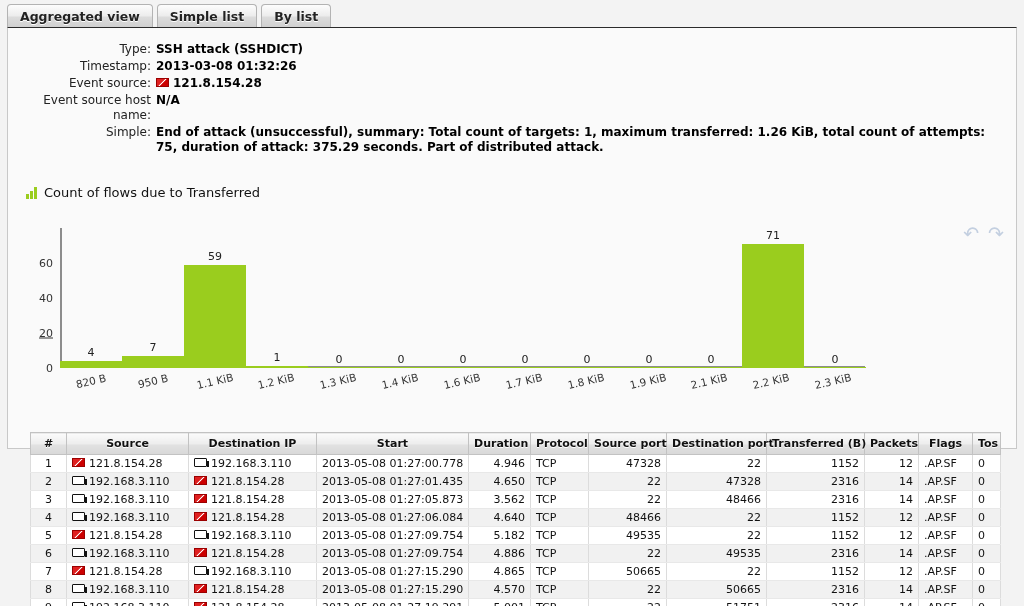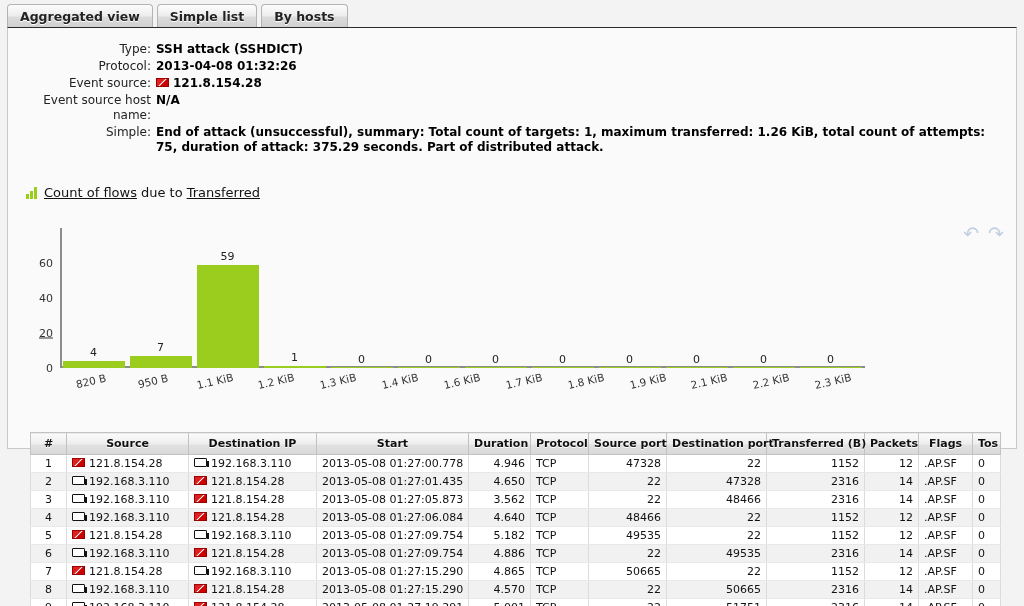--- a/index.html
+++ b/index.html
@@ -102,21 +102,21 @@
   }
   .chart-ico {
     width: 12px; height: 12px;
     margin-right: 6px;
     display: inline-flex; align-items: flex-end; gap: 1px;
   }
   .chart-ico i { display: block; width: 3px; background: #9acd1e; }
   .chart-ico i:nth-child(1) { height: 5px; }
   .chart-ico i:nth-child(2) { height: 8px; }
   .chart-ico i:nth-child(3) { height: 12px; }
-  .clink { text-decoration: underline; cursor: pointer; color: #111; }
+  .clink { cursor: pointer; color: #111; }
   .cmid { margin: 16px 4px; }
 
   
   .chartwrap { position: relative; width: 1008px; height: 190px; }
   .plot {
     position: absolute;
     left: 52px; top: 12px;
     width: 804px; height: 140px;
   }
   .axis-y {
@@ -246,34 +246,34 @@
 <div id="app">
 
   <div class="tabbar" id="tabbar">
       <div class="tab">
         <span>Aggregated view</span>
       </div>
       <div class="tab">
         <span>Simple list</span>
       </div>
       <div class="tab">
-        <span>By hosts</span>
+        <span>By list</span>
       </div>
     </div>
 
   <div class="panel">
 
     <div class="detail" id="detail-block">
         <div class="drow">
           <div class="dlabel">Type:</div>
           <div class="dval">SSH attack (SSHDICT)</div>
         </div>
         <div class="drow">
-          <div class="dlabel">Protocol:</div>
-          <div class="dval">2013-04-08 01:32:26</div>
+          <div class="dlabel">Timestamp:</div>
+          <div class="dval">2013-03-08 01:32:26</div>
         </div>
         <div class="drow">
           <div class="dlabel">Event source:</div>
           <div class="dval"><span class="flag-ico"></span>121.8.154.28</div>
         </div>
         <div class="drow">
           <div class="dlabel">Event source host name:</div>
           <div class="dval">N/A</div>
         </div>
         <div class="drow">
@@ -338,20 +338,24 @@
               <div class="bar" style="height: 0px; background: rgb(154, 205, 30);"></div>
               <div class="bval" style="bottom: calc(0% + 2px);">0</div>
             </div>
             <div class="bcell">
               <div class="bar" style="height: 0px; background: rgb(154, 205, 30);"></div>
               <div class="bval" style="bottom: calc(0% + 2px);">0</div>
             </div>
             <div class="bcell">
               <div class="bar" style="height: 0px; background: rgb(154, 205, 30);"></div>
               <div class="bval" style="bottom: calc(0% + 2px);">0</div>
+            </div>
+            <div class="bcell">
+              <div class="bar" style="height: 88.75%; background: rgb(154, 205, 30);"></div>
+              <div class="bval" style="bottom: calc(88.75% + 2px);">71</div>
             </div>
             <div class="bcell">
               <div class="bar" style="height: 0px; background: rgb(154, 205, 30);"></div>
               <div class="bval" style="bottom: calc(0% + 2px);">0</div>
             </div>
           </div>
         <div id="yticks">
             <div class="ytick" style="top: 100%;">0</div>
             <div class="ytick" style="top: 75%; text-decoration: underline;">20</div>
             <div class="ytick" style="top: 50%;">40</div>

